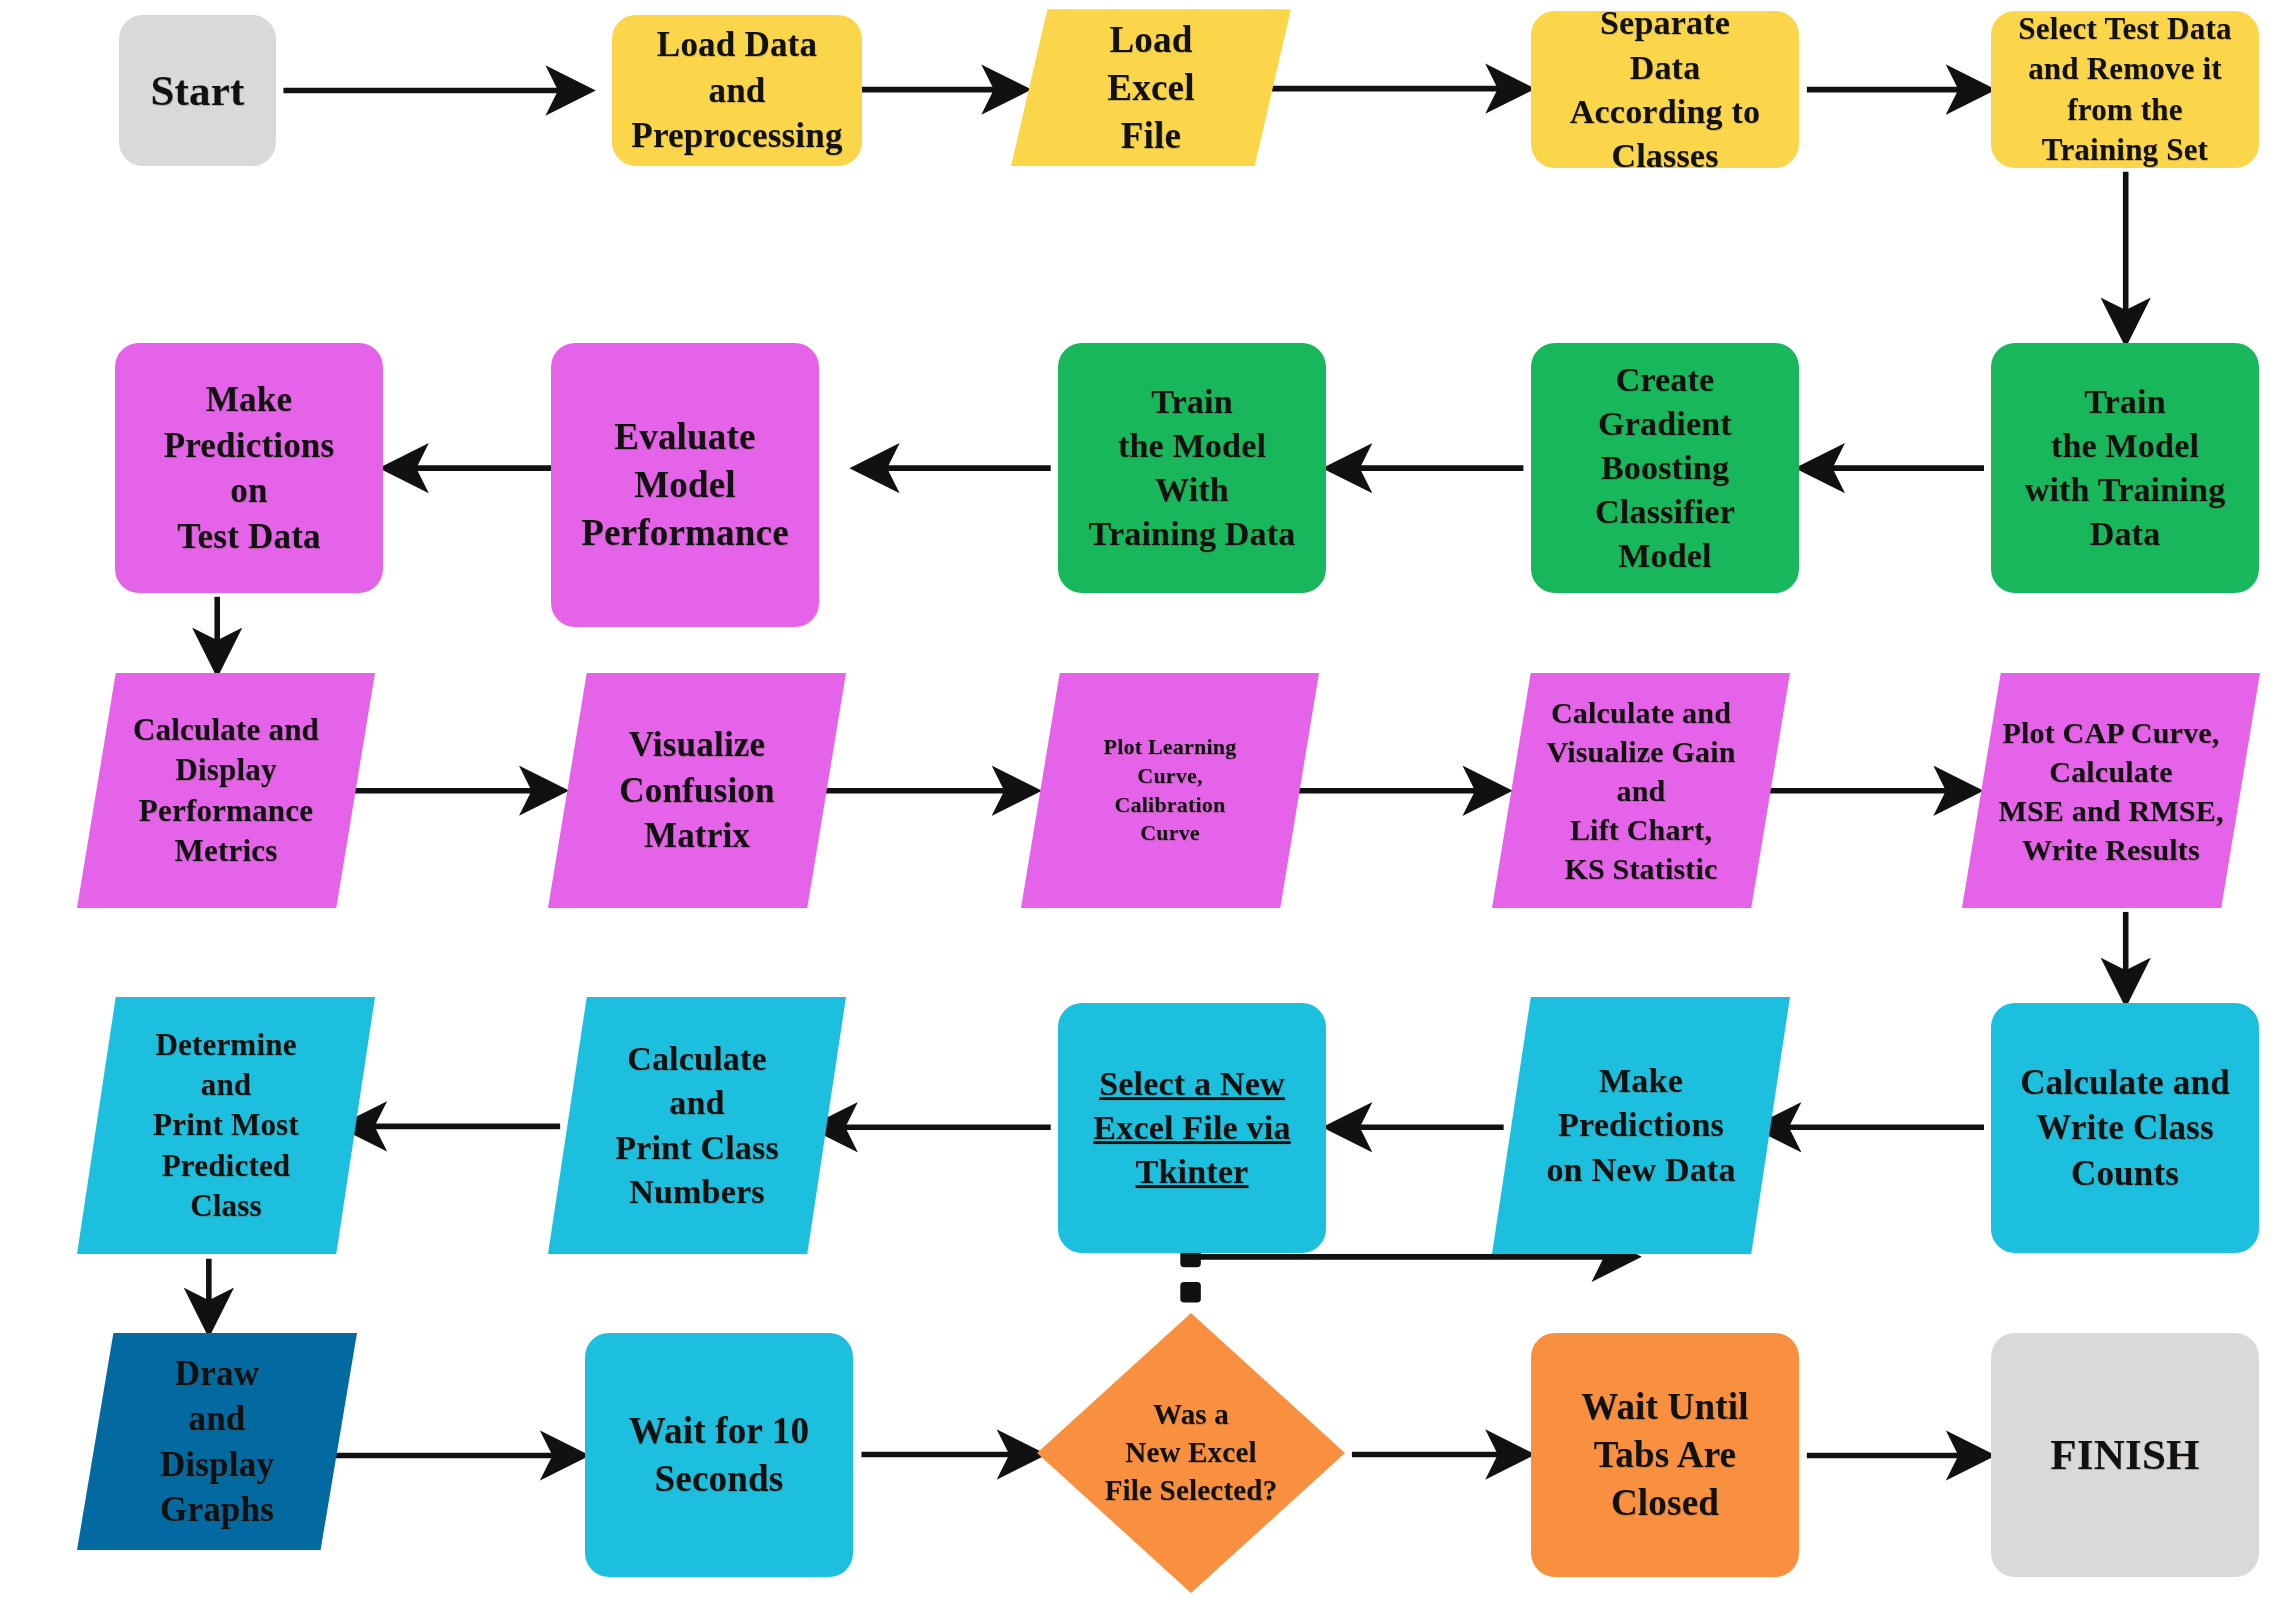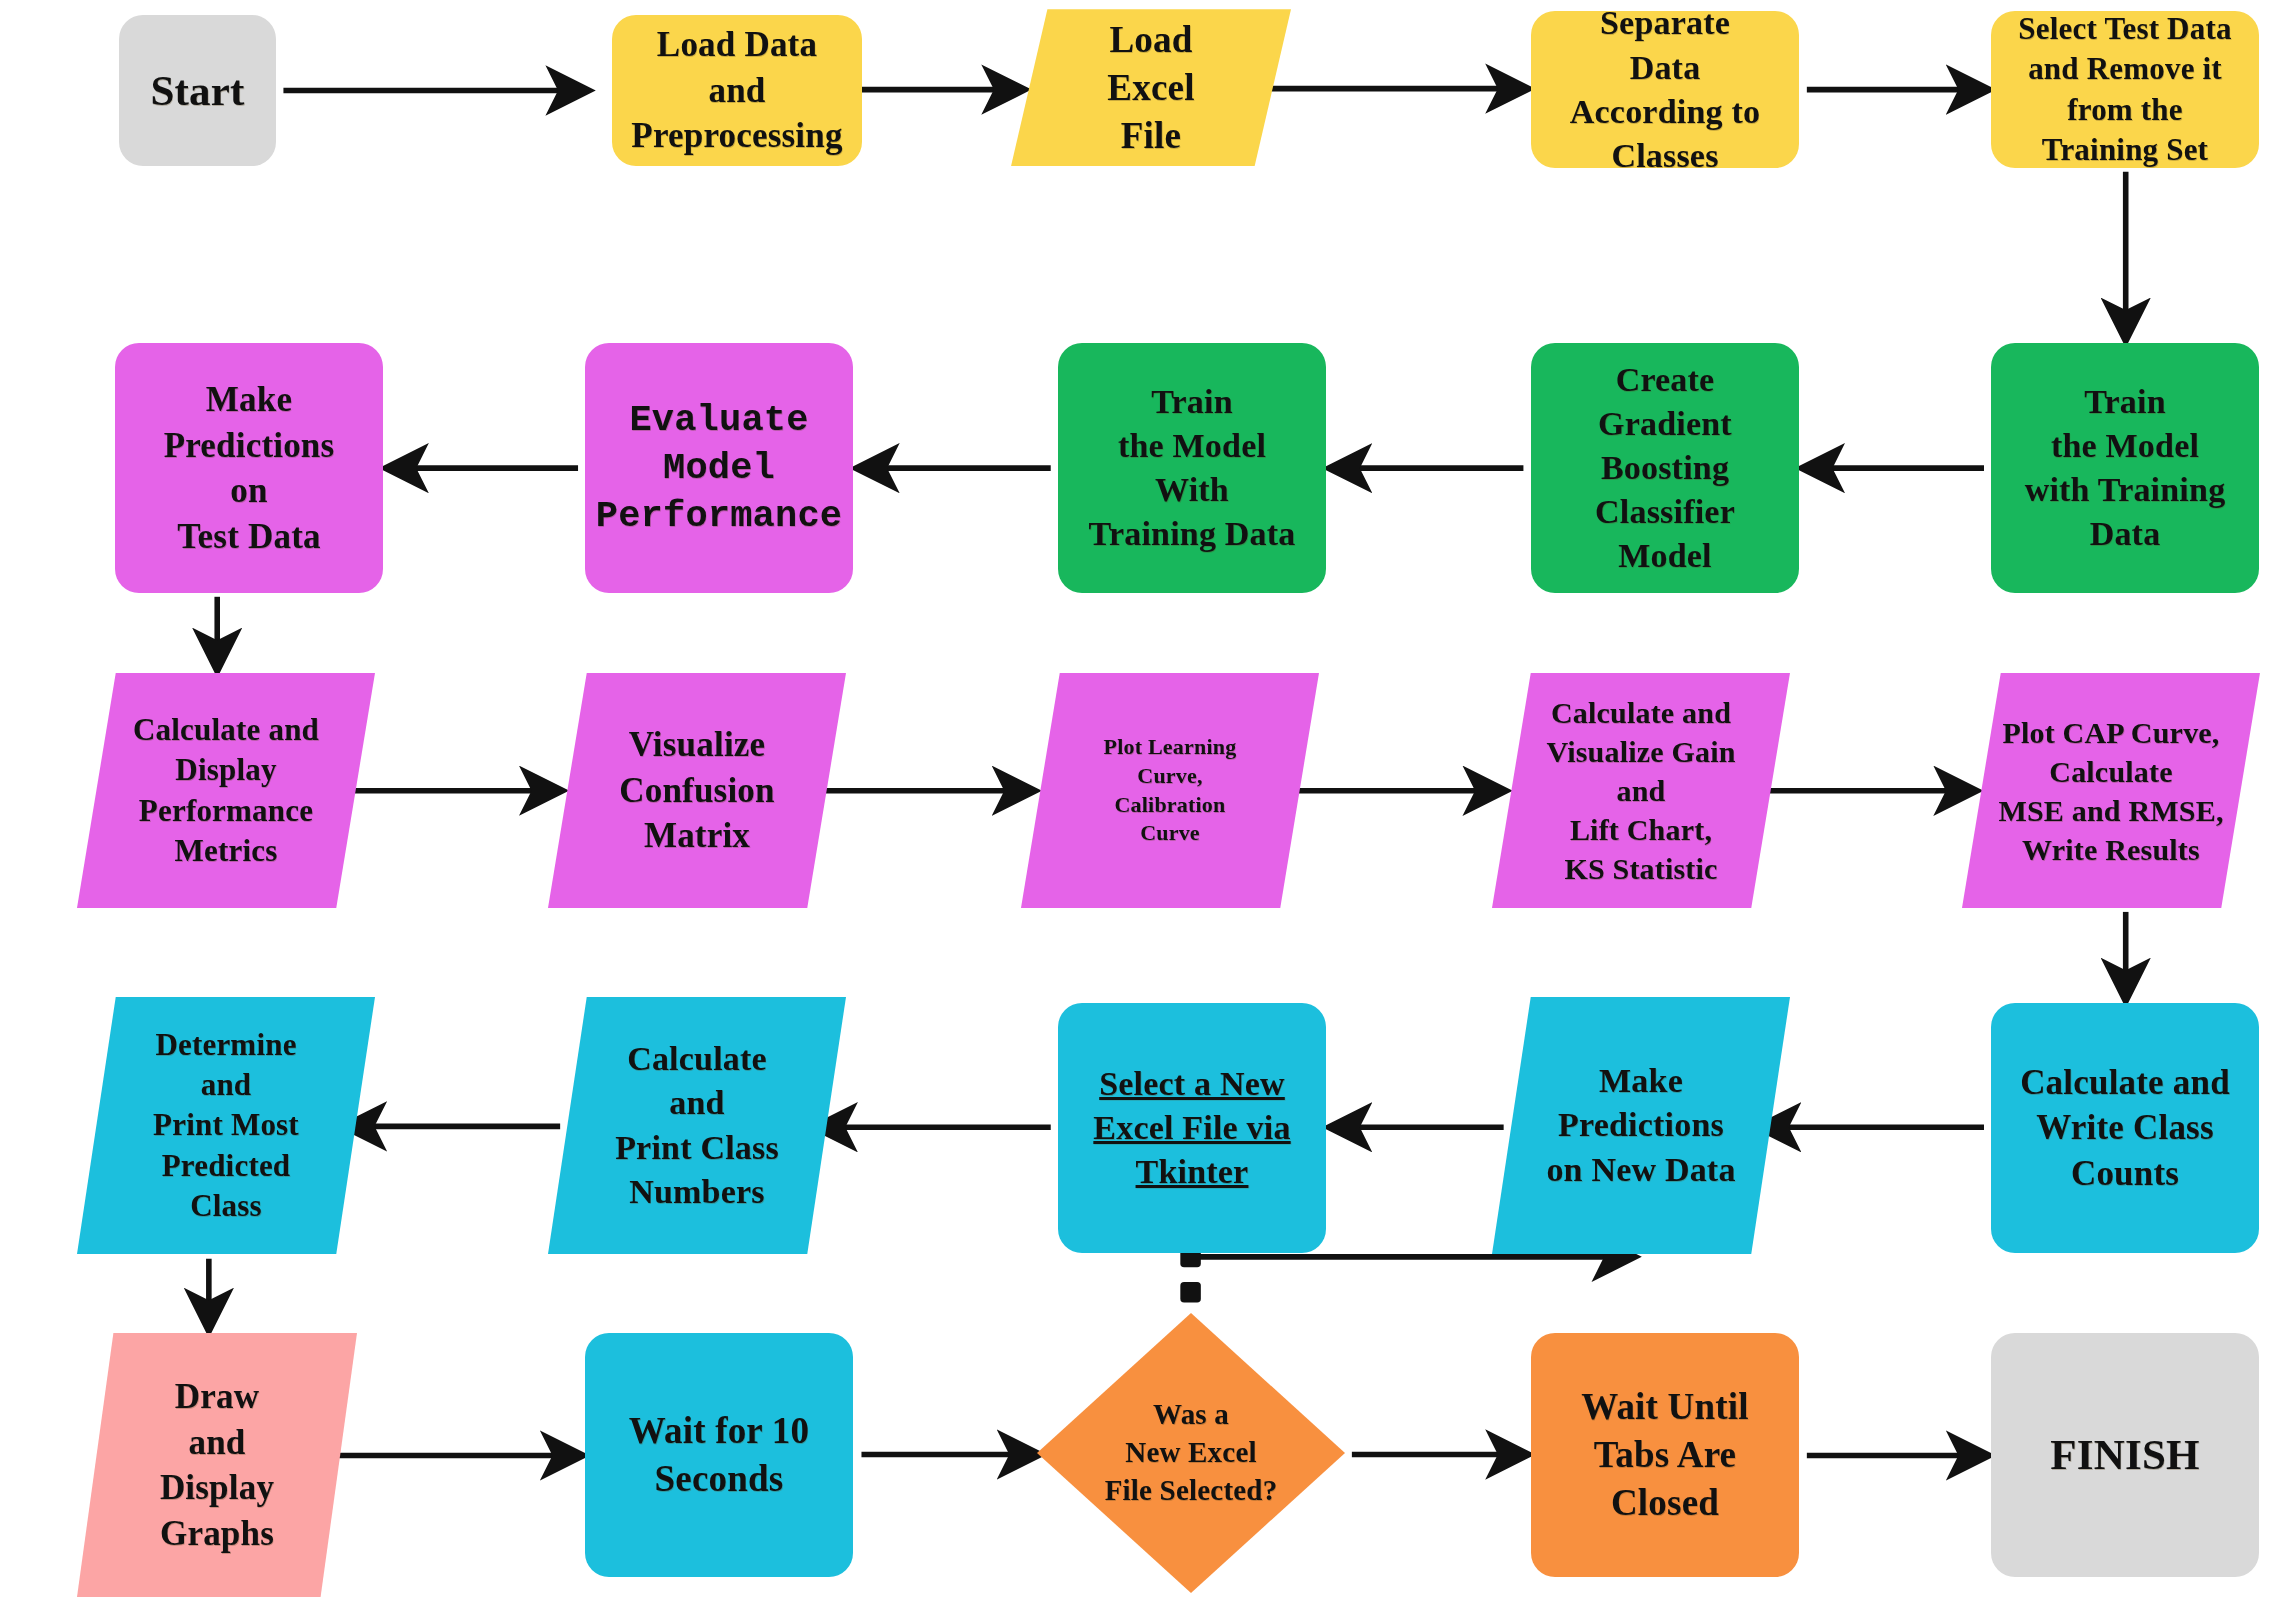--- a/index.html
+++ b/index.html
@@ -124,21 +124,21 @@
 Boosting
 Classifier
 Model</span>
       </div>
       <div class="node shape-rect" style="left: 1058px; top: 343px; width: 268px; height: 250px; background: rgb(24, 183, 92); font-size: 34px;">
         <span class="txt">Train
 the Model
 With
 Training Data</span>
       </div>
-      <div class="node shape-rect" style="left: 585px; top: 343px; width: 268px; height: 250px; background: rgb(229, 99, 232); font-size: 37px; font-family: Liberation Mono, monospace;">
+      <div class="node shape-rect" style="left: 551px; top: 343px; width: 268px; height: 284px; background: rgb(229, 99, 232); font-size: 37px;">
         <span class="txt">Evaluate
 Model
 Performance</span>
       </div>
       <div class="node shape-rect" style="left: 115px; top: 343px; width: 268px; height: 250px; background: rgb(229, 99, 232); font-size: 35px;">
         <span class="txt">Make
 Predictions
 on
 Test Data</span>
       </div>
@@ -193,21 +193,21 @@
 Print Class
 Numbers</span>
       </div>
       <div class="node shape-para" style="left: 77px; top: 997px; width: 298px; height: 257px; background: rgb(28, 191, 221); font-size: 31px;">
         <span class="txt">Determine
 and
 Print Most
 Predicted
 Class</span>
       </div>
-      <div class="node shape-para" style="left: 77px; top: 1333px; width: 280px; height: 264px; background: #fca5a5; font-size: 35px;">
+      <div class="node shape-para" style="left: 77px; top: 1333px; width: 280px; height: 217px; background: #0369a1; font-size: 35px;">
         <span class="txt">Draw
 and
 Display
 Graphs</span>
       </div>
       <div class="node shape-rect" style="left: 585px; top: 1333px; width: 268px; height: 244px; background: rgb(28, 191, 221); font-size: 37px; align-items: center;">
         <span class="txt">Wait for 10
 Seconds</span>
       </div>
       <div class="node shape-diamond" style="left: 1037px; top: 1313px; width: 308px; height: 280px; background: rgb(248, 144, 63); font-size: 29px;">

